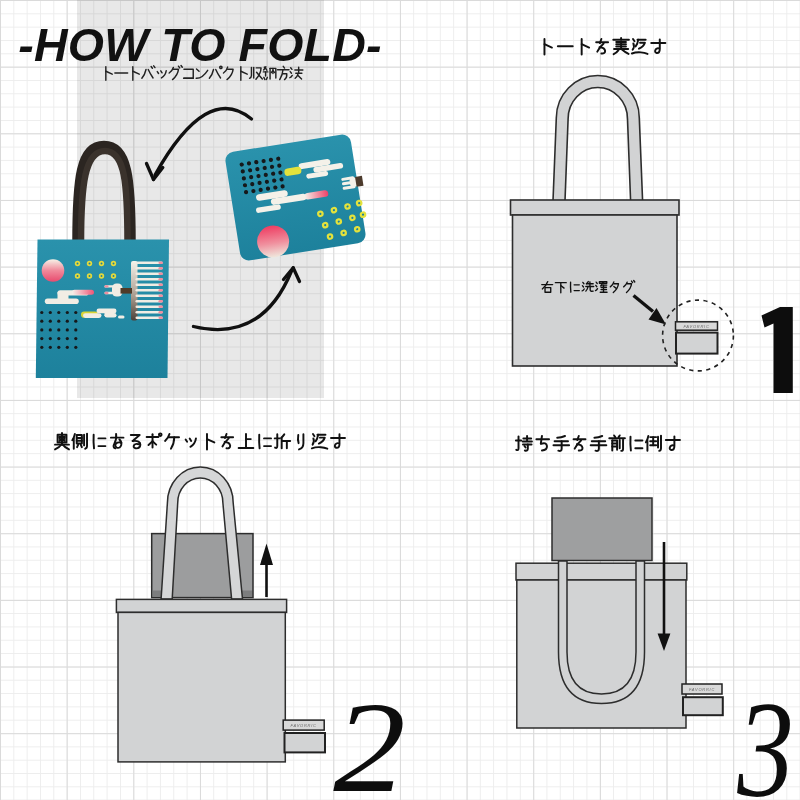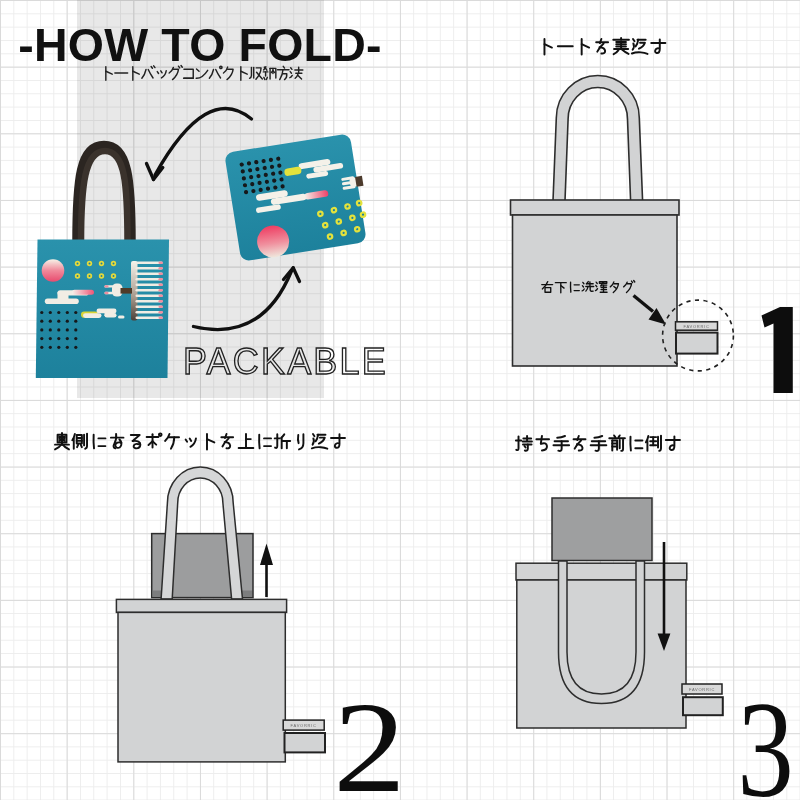--- a/index.html
+++ b/index.html
@@ -3,37 +3,36 @@
 <style>
 html,body{margin:0;padding:0;}
 #page{position:relative;width:800px;height:800px;overflow:hidden;
  background-color:#fff;
  background-image:
   linear-gradient(#dadada 1px, transparent 1px),
   linear-gradient(90deg,#dadada 1px, transparent 1px),
   linear-gradient(#ededed 1px, transparent 1px),
   linear-gradient(90deg,#ededed 1px, transparent 1px);
  background-size:66.667px 66.667px,66.667px 66.667px,13.333px 13.333px,13.333px 13.333px;
- font-family:"Liberation Sans",sans-serif;}
+ font-family:"Liberation Sans",sans-serif;font-style:italic;}
 .band{position:absolute;left:77px;top:0;width:247px;height:398px;background:rgba(40,40,40,0.105);}
 .title{position:absolute;left:0;top:18px;width:400px;text-align:center;
  font-size:46.5px;font-weight:700;color:#111;letter-spacing:0.2px;white-space:nowrap;}
 .packable{position:absolute;left:183px;top:341px;width:220px;
  font-size:36px;font-weight:400;color:transparent;-webkit-text-stroke:1.3px #222;
  letter-spacing:2.2px;white-space:nowrap;}
 .num{position:absolute;color:#0d0d0d;white-space:nowrap;}
 #n2{left:334px;top:672px;font-size:130px;font-family:"Liberation Serif",serif;transform:scaleX(1.115);transform-origin:6px 0;}
 #n3{left:736px;top:670px;font-size:138px;font-family:"Liberation Serif",serif;transform:scaleX(0.82);transform-origin:7px 0;}
 svg.overlay{position:absolute;left:0;top:0;}
 </style></head>
 <body>
 <div id="page">
 <div class="band"></div>
 <div class="title">-HOW TO FOLD-</div>
-<div class="packable">PACKABLE</div>
 <div class="num" id="n2">2</div>
 <div class="num" id="n3">3</div>
 <svg class="overlay" width="800" height="800" viewBox="0 0 800 800">
 <g fill="none" stroke="#222" stroke-width="0.0900" stroke-linecap="round" stroke-linejoin="round">
 <g transform="translate(99.75,65.50) scale(16.000)">
 <path d="M0.38,0.08 V0.92"></path>
 <path d="M0.38,0.36 L0.78,0.54"></path>
 </g>
 <g transform="translate(113.25,65.50) scale(16.000)">
 <path d="M0.10,0.47 H0.90"></path>

